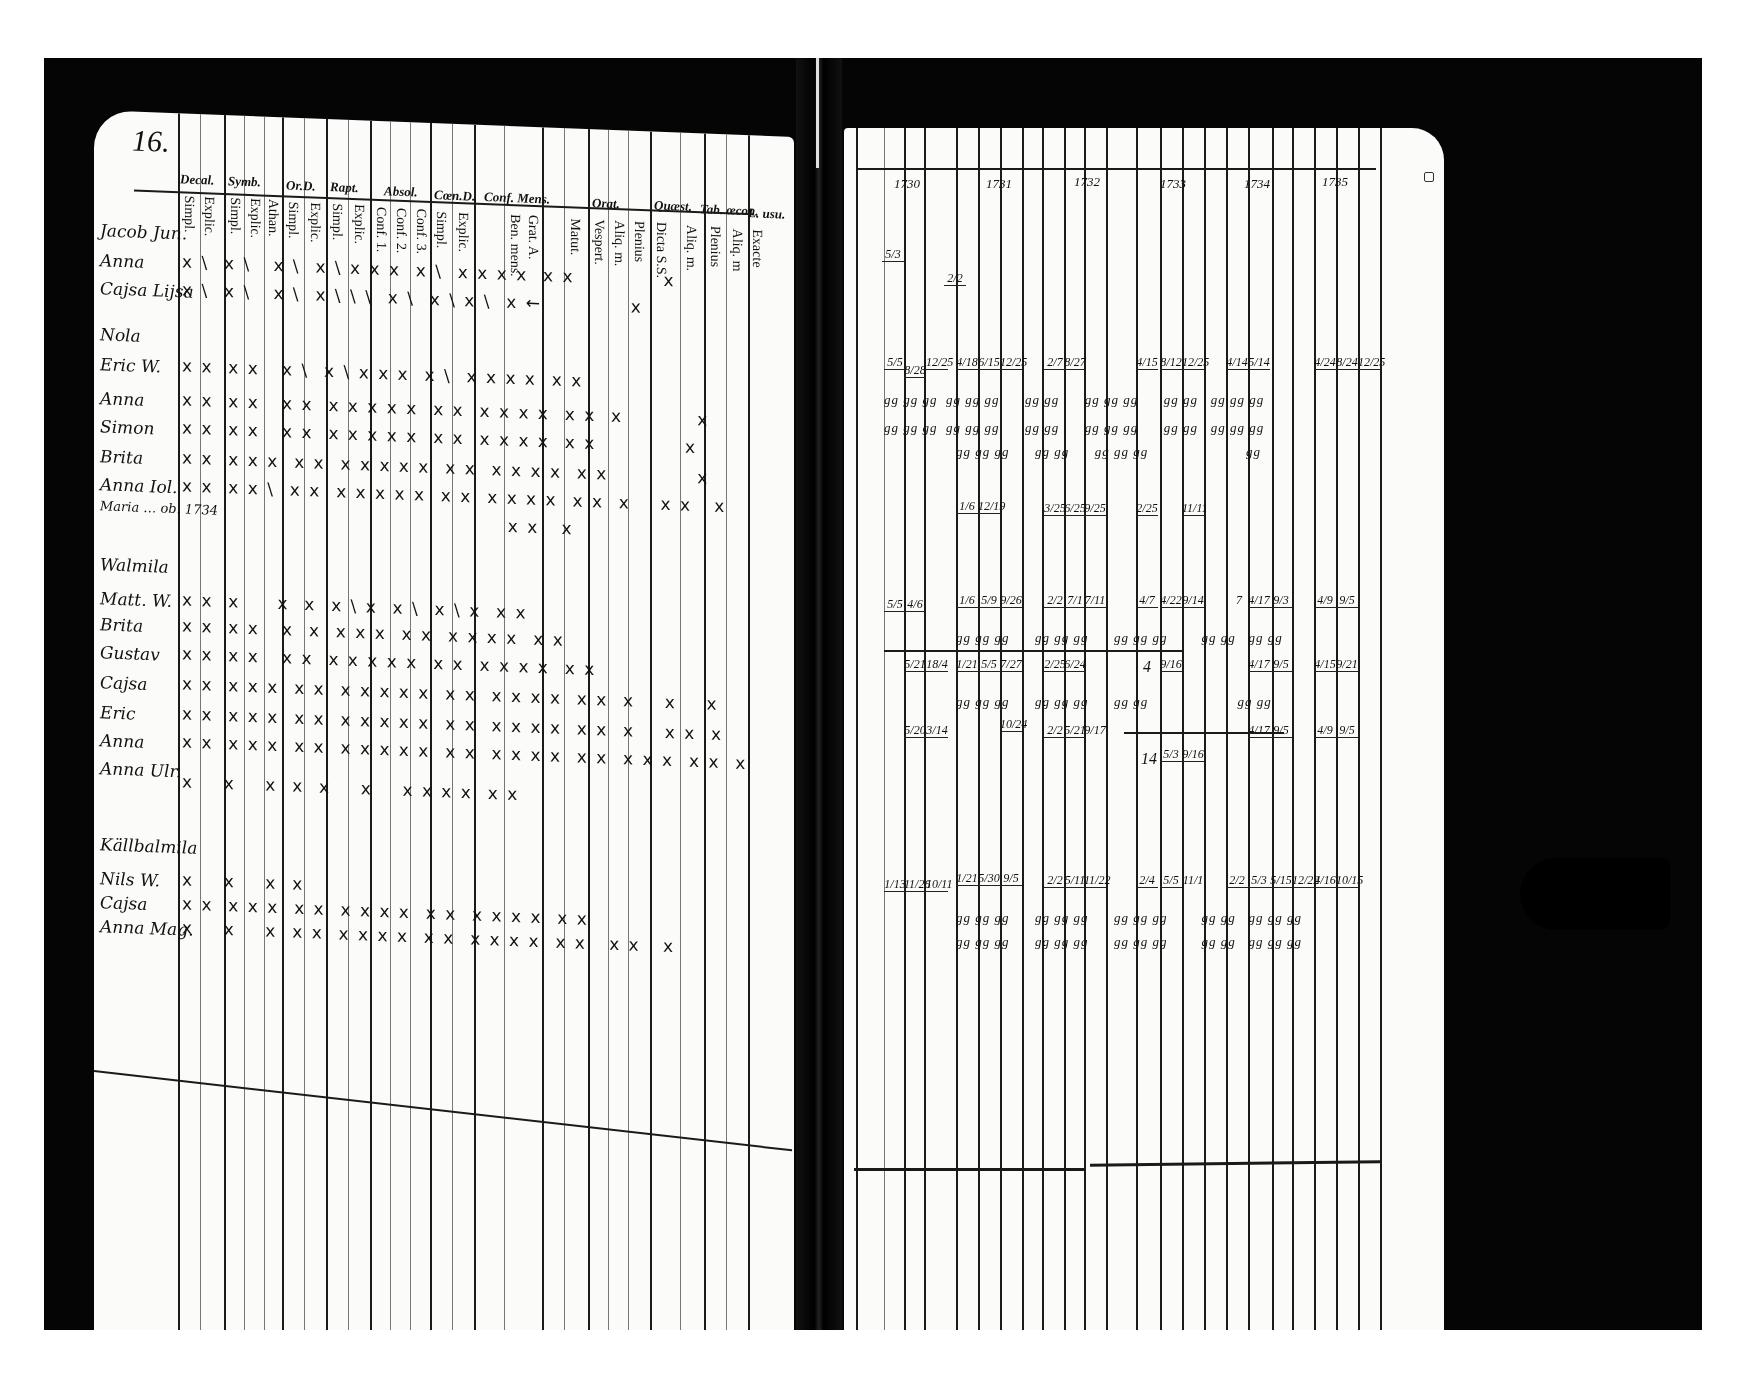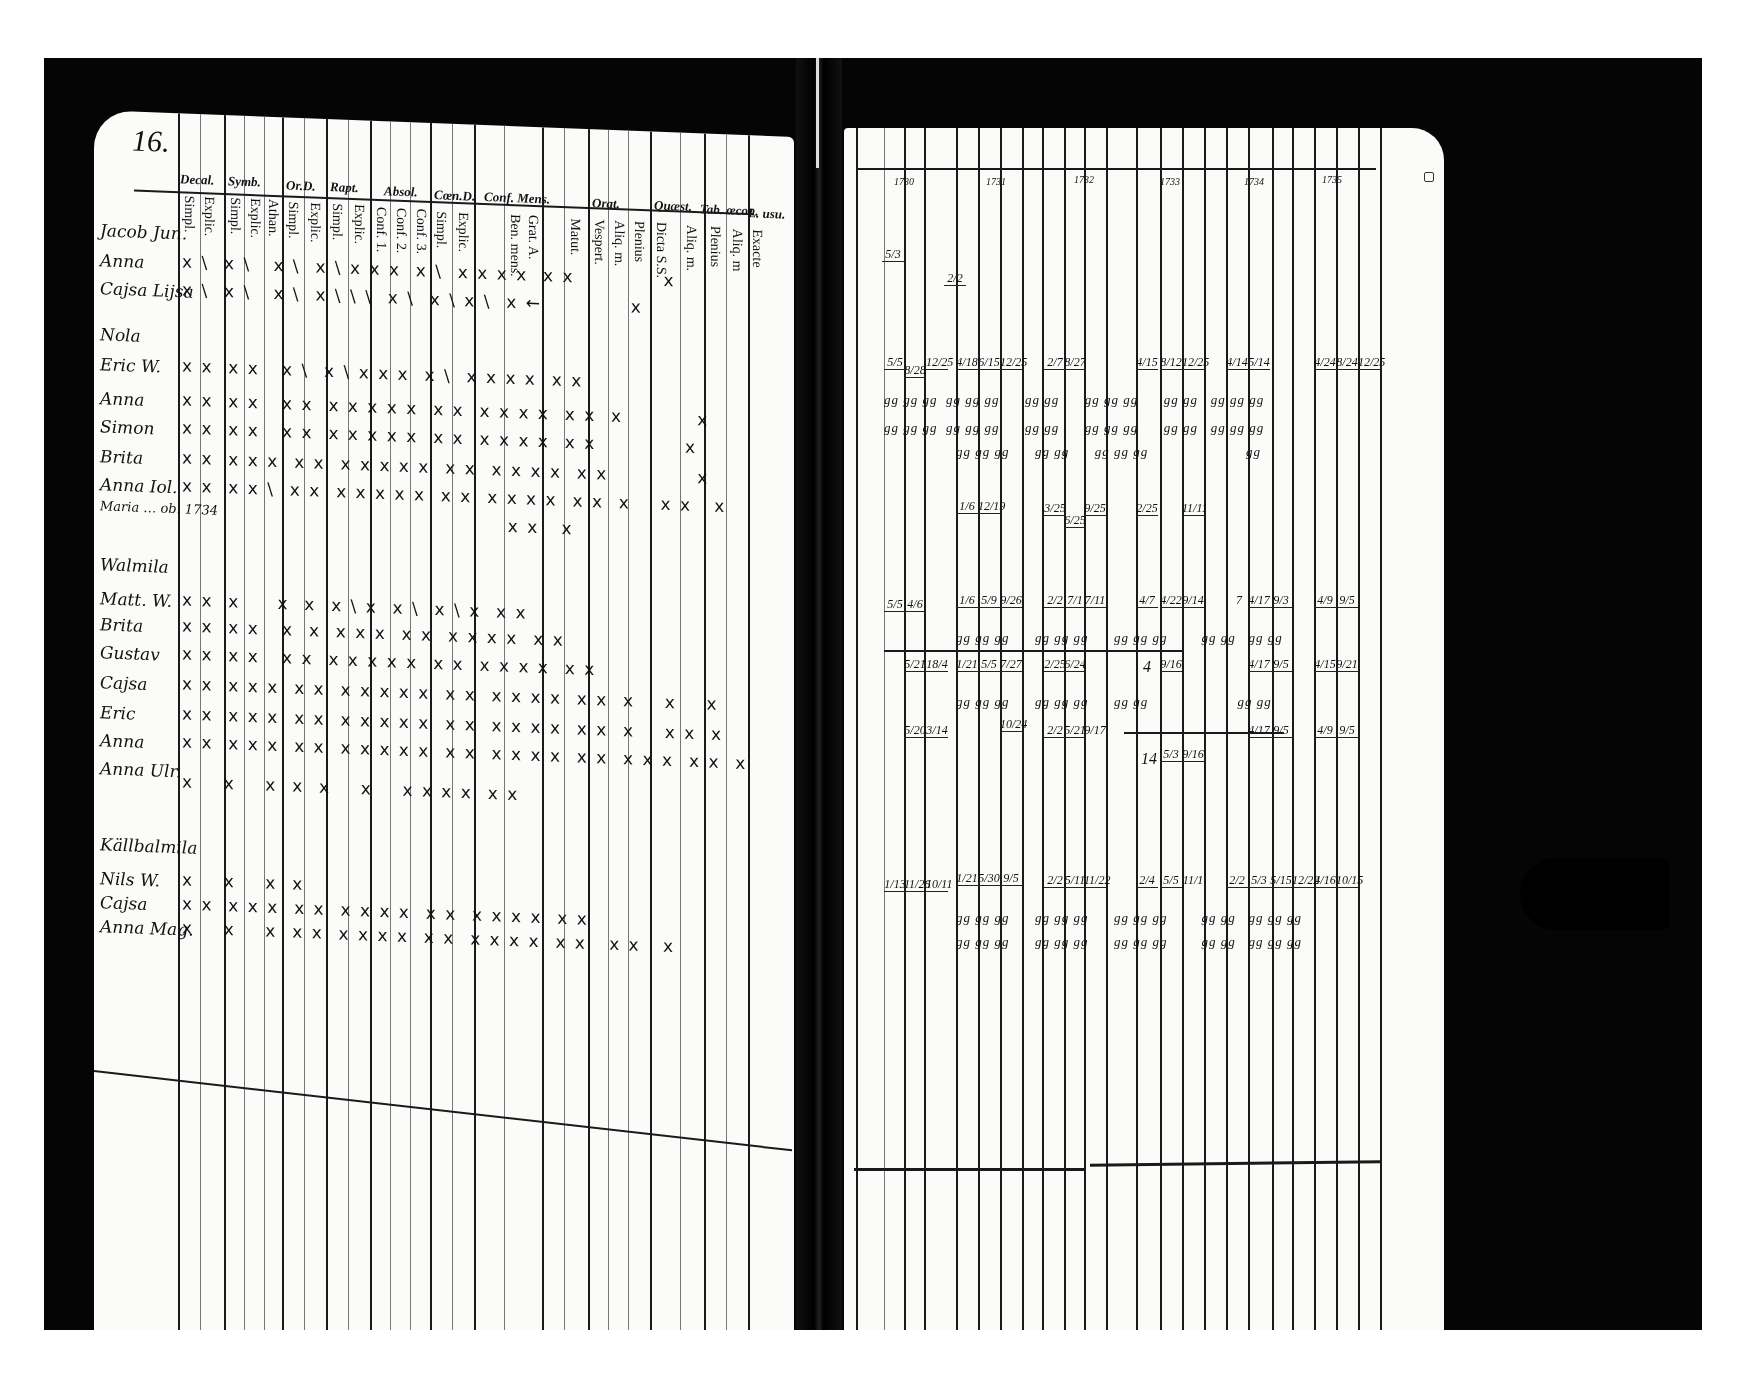--- a/index.html
+++ b/index.html
@@ -15,21 +15,21 @@
   .gutter::after { content:""; position:absolute; left:20px; top:0; width:3px; height:110px; background:#ddd; }
   .clip { position:absolute; left:1476px; top:800px; width:150px; height:72px; background:#000; border-radius:40px 10px 10px 40px; }
   .vline { position:absolute; top:0; width:1.6px; background:#1a1a1a; }
   .vline.thin { width:1px; background:#777; }
   .hline { position:absolute; height:2px; background:#1a1a1a; }
   .folio { position:absolute; font-style:italic; font-size:30px; }
   .grp { position:absolute; font-style:italic; font-weight:bold; font-size:13px; white-space:nowrap; }
   .sub { position:absolute; writing-mode:vertical-rl; font-size:14px; line-height:14px; white-space:nowrap; }
   .name { position:absolute; font-style:italic; font-size:17px; white-space:nowrap; font-family:"DejaVu Serif", serif; }
   .marks { position:absolute; font-size:17px; letter-spacing:2px; white-space:pre; font-family:"DejaVu Sans", sans-serif; }
-  .year { position:absolute; font-style:italic; font-size:10px; }
+  .year { position:absolute; font-style:italic; font-size:13px; }
   .frac { position:absolute; font-style:italic; font-size:12px; line-height:13px; text-align:center; width:22px; }
   .frac .n { display:block; border-bottom:1px solid #222; }
   .grade { position:absolute; font-style:italic; font-size:13px; white-space:pre; letter-spacing:1px; }
   .dot { position:absolute; width:8px; height:8px; border:1.5px solid #333; border-radius:2px; }
 </style>
 </head>
 <body>
 
 <div class="scan">
 
@@ -246,21 +246,21 @@
 
     <div class="frac" style="left:112px;top:372px">
         <span class="n">1/6</span>
       </div>
     <div class="frac" style="left:134px;top:372px">
         <span class="n">12/19</span>
       </div>
     <div class="frac" style="left:200px;top:374px">
         <span class="n">3/25</span>
       </div>
-    <div class="frac" style="left:220px;top:386px">
+    <div class="frac" style="left:220px;top:374px">
         <span class="n">6/25</span>
       </div>
     <div class="frac" style="left:240px;top:374px">
         <span class="n">9/25</span>
       </div>
     <div class="frac" style="left:292px;top:374px">
         <span class="n">2/25</span>
       </div>
     <div class="frac" style="left:338px;top:374px">
         <span class="n">11/11</span>

